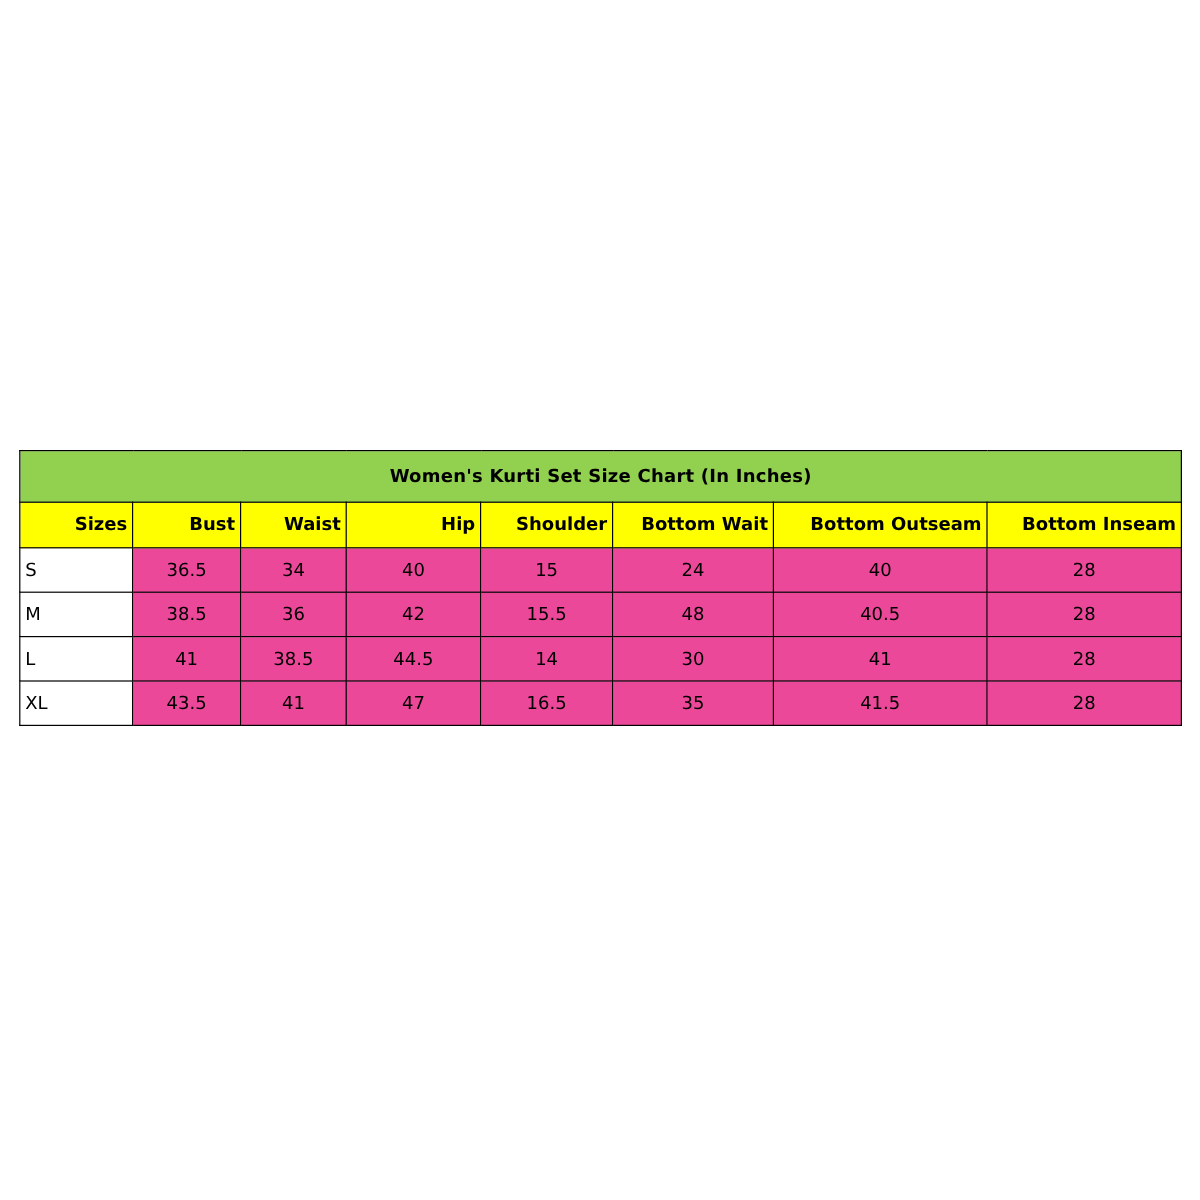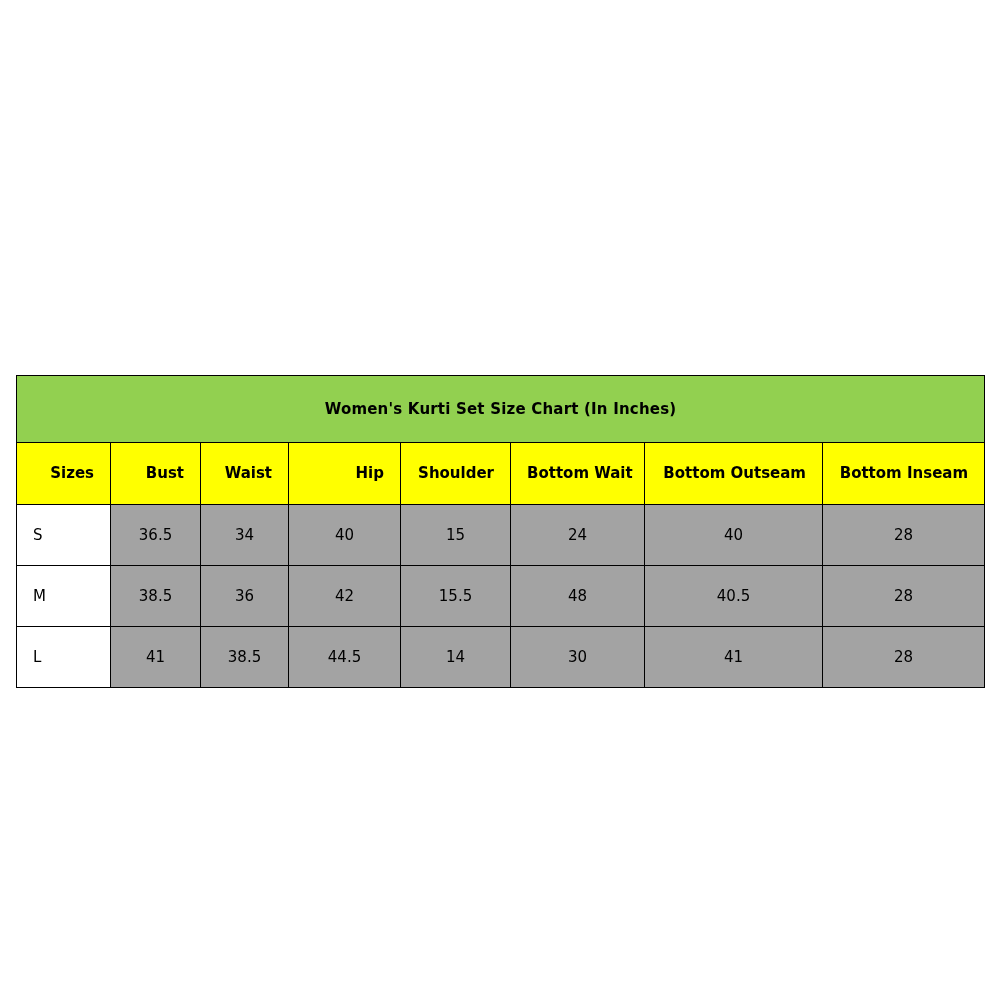--- a/index.html
+++ b/index.html
@@ -21,21 +21,21 @@
     width: 968px;
   }
   table.size-chart {
     border-collapse: collapse;
     width: 100%;
     table-layout: fixed;
   }
   table.size-chart td,
   table.size-chart th {
     border: 1px solid #000000;
-    padding: 16px;
+    padding: 4px;
     font-size: 15px;
     color: #000000;
   }
   .title-cell {
     background: #92d050;
     text-align: center;
     font-weight: bold;
     font-size: 19px;
     height: 34px;
     line-height: 34px;
@@ -56,21 +56,21 @@
     padding-left: 5px;
     height: 28px;
     line-height: 28px;
     background: #ffffff;
     font-size: 15px;
   }
   .value-cell {
     text-align: center;
     height: 28px;
     line-height: 28px;
-    background: #a3a3a3;
+    background: #ec4899;
     font-size: 15px;
   }
   col.c0 { width: 94px; }
   col.c1 { width: 90px; }
   col.c2 { width: 88px; }
   col.c3 { width: 112px; }
   col.c4 { width: 110px; }
   col.c5 { width: 134px; }
   col.c6 { width: 178px; }
   col.c7 { width: 162px; }
@@ -131,17 +131,27 @@
         <td class="size-cell">L</td>
         <td class="value-cell">41</td>
         <td class="value-cell">38.5</td>
         <td class="value-cell">44.5</td>
         <td class="value-cell">14</td>
         <td class="value-cell">30</td>
         <td class="value-cell">41</td>
         <td class="value-cell">28</td>
       </tr>
 
+      <tr>
+        <td class="size-cell">XL</td>
+        <td class="value-cell">43.5</td>
+        <td class="value-cell">41</td>
+        <td class="value-cell">47</td>
+        <td class="value-cell">16.5</td>
+        <td class="value-cell">35</td>
+        <td class="value-cell">41.5</td>
+        <td class="value-cell">28</td>
+      </tr>
 
 
     </tbody>
   </table>
 </div>
 
 </body></html>

